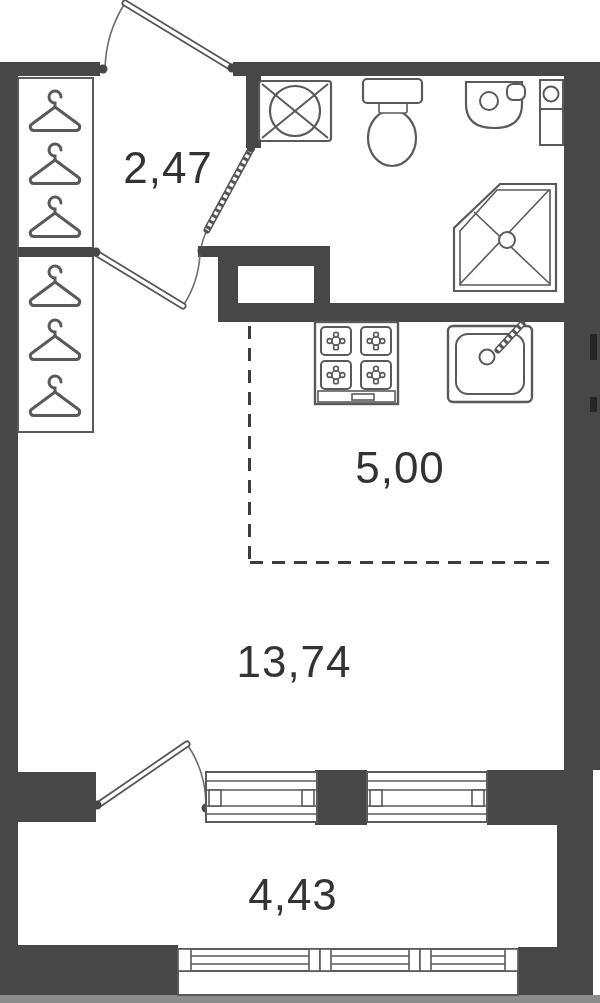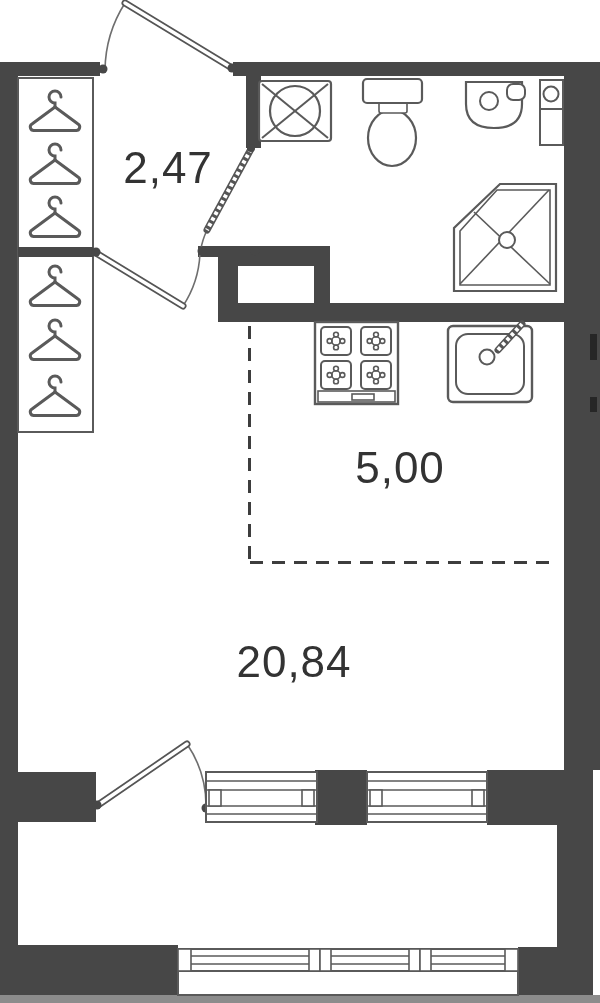--- a/index.html
+++ b/index.html
@@ -192,14 +192,15 @@
       <rect class="sf t16" x="505" y="949" width="13" height="22"></rect>
       <rect class="sf t16" x="309" y="949" width="11" height="22"></rect>
       <rect class="sf t16" x="320" y="949" width="11" height="22"></rect>
       <rect class="sf t16" x="409" y="949" width="11" height="22"></rect>
       <rect class="sf t16" x="420" y="949" width="11" height="22"></rect>
     </g>
   </svg>
 
   <div class="area-label" style="left:168px;top:136px;margin-top:32px;">2,47</div>
   <div class="area-label" style="left:400px;top:468px;">5,00</div>
-  <div class="area-label" style="left:294px;top:662px;">20,84</div>
+  <div class="area-label" style="left:294px;top:662px;">13,74</div>
+  <div class="area-label" style="left:293px;top:895px;">4,43</div>
 </div>
 
 </body></html>

